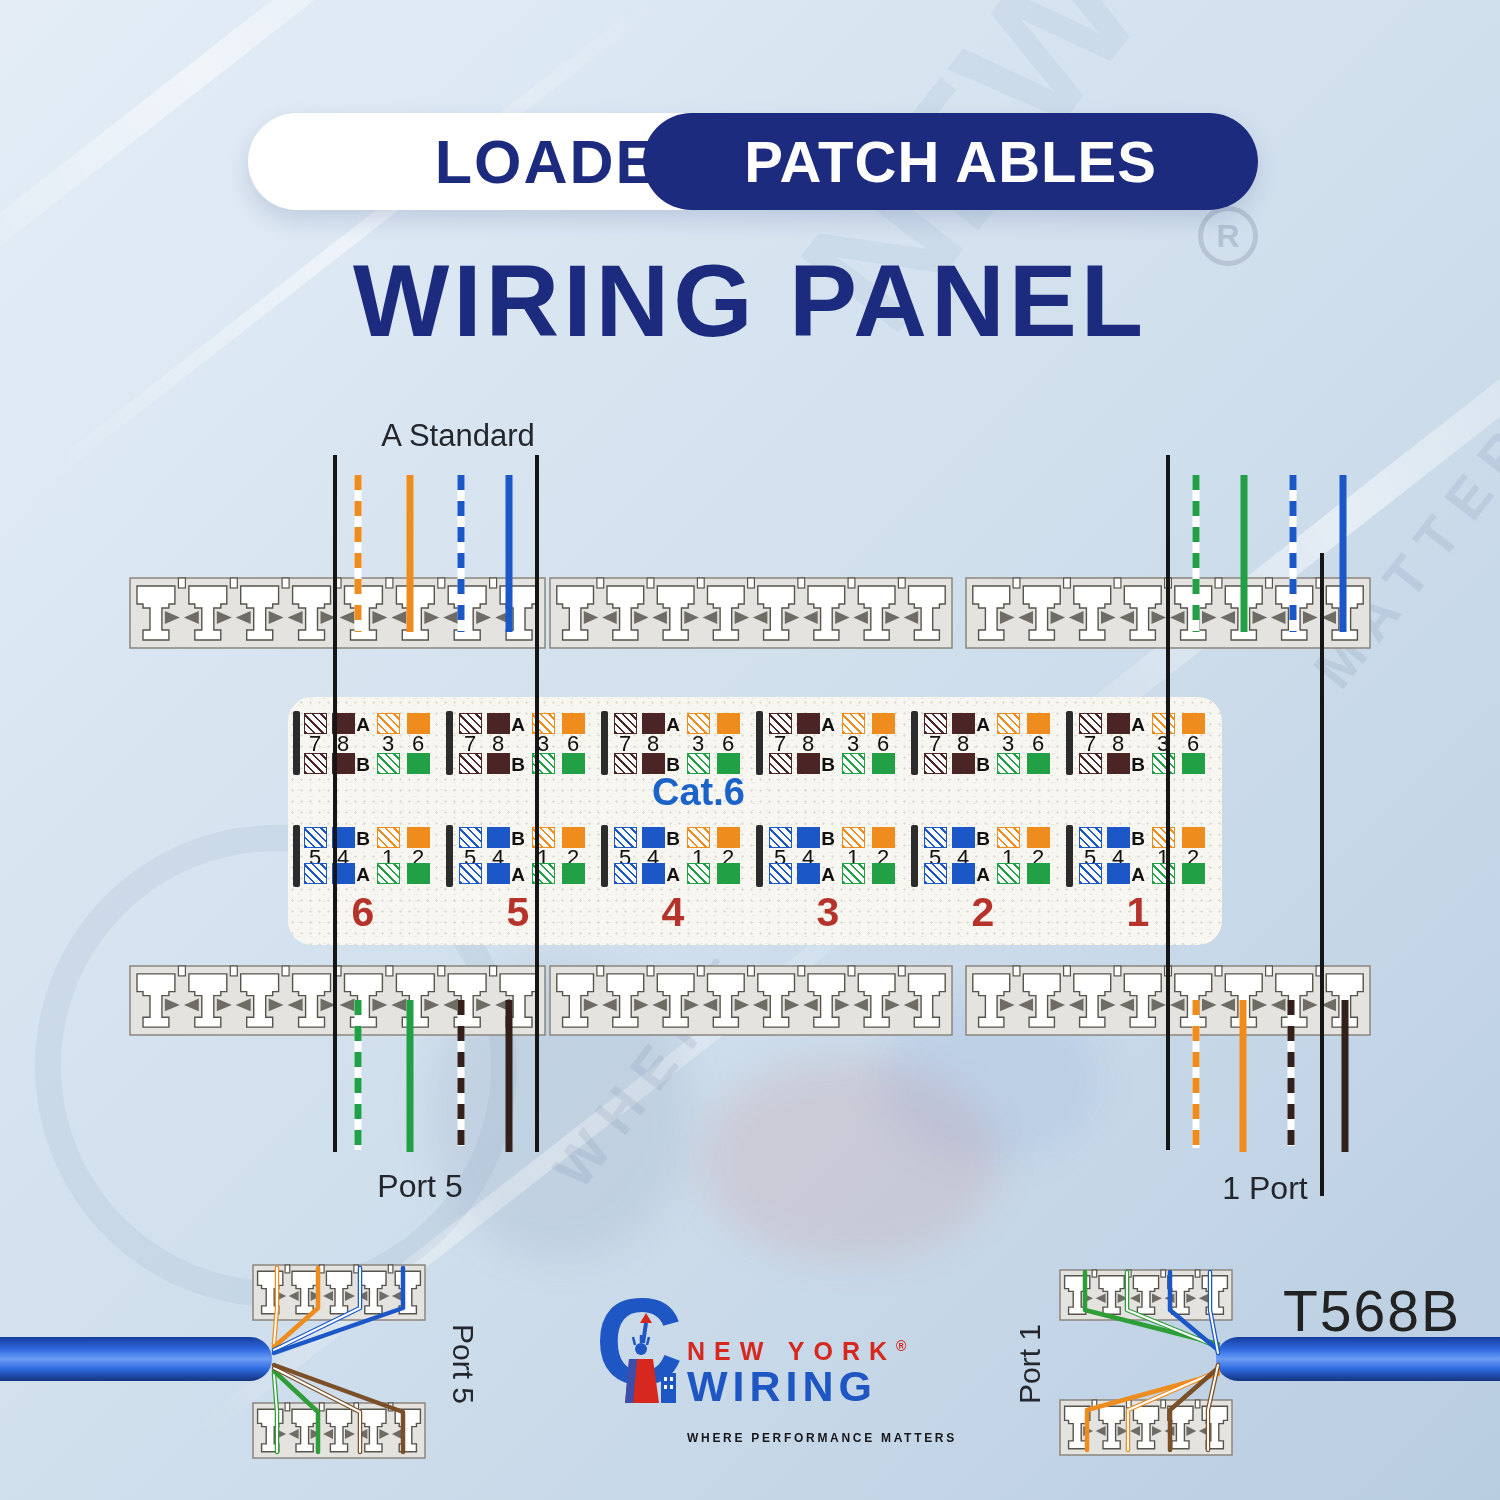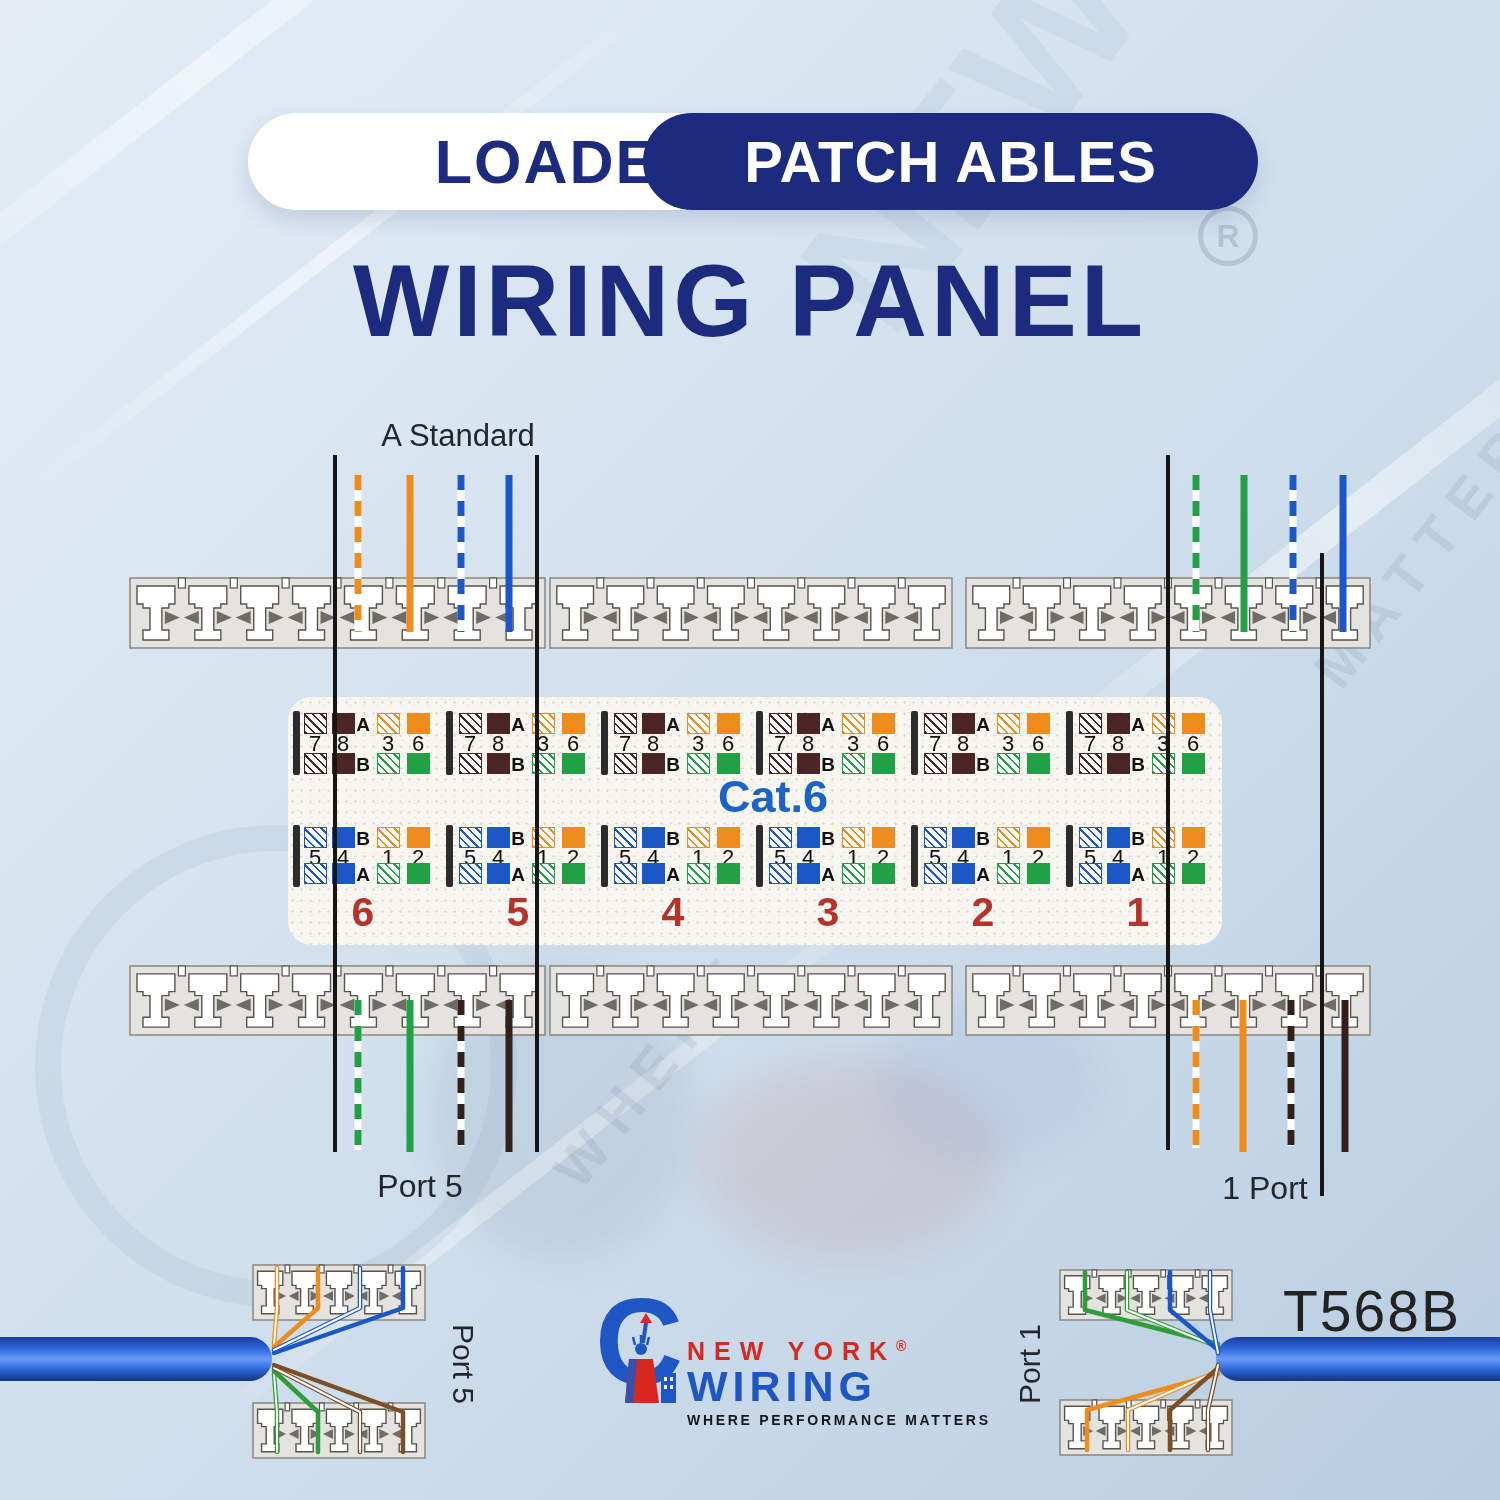--- a/index.html
+++ b/index.html
@@ -30,32 +30,32 @@
   #panel{position:absolute;left:288px;top:697px;width:934px;height:248px;border-radius:24px;
     background-color:#f8f6f0;
     background-image:radial-gradient(rgba(185,178,165,.35) 1px,transparent 1.2px),radial-gradient(rgba(205,198,185,.3) 1px,transparent 1.2px);
     background-size:9px 11px,13px 7px;background-position:0 0,4px 5px;}
   .port{position:absolute;top:0;width:126px;height:248px;}
   .sq{position:absolute;width:23px;height:21px;box-sizing:border-box;}
   .pin-letter{position:absolute;width:22px;text-align:center;font-size:19px;font-weight:600;color:#111;}
   .pin-num{position:absolute;width:30px;text-align:center;font-size:22px;font-weight:500;color:#111;}
   .port-num{position:absolute;left:36px;top:192px;width:46px;text-align:center;font-size:41px;font-weight:600;}
   .divider{position:absolute;width:7px;background:#2c2c2c;border-radius:2px;}
-  .cat-label{position:absolute;left:364px;top:74px;width:176px;text-align:right;font-size:45px;font-weight:600;color:#1b63c8;}
+  .cat-label{position:absolute;left:364px;top:74px;width:176px;text-align:left;font-size:38px;font-weight:600;color:#1b63c8;}
 
   svg{position:absolute;left:0;top:0;pointer-events:none;}
 
   
   #logo{position:absolute;left:595px;top:1297px;width:330px;height:120px;}
   .logo-c{position:absolute;left:0;top:-16px;font-size:122px;font-weight:700;color:#1e56c4;line-height:1;}
   .logo-right{position:absolute;left:92px;top:40px;width:236px;}
   .logo-ny{font-size:25px;font-weight:700;color:#d6281f;letter-spacing:9px;white-space:nowrap;}
   .logo-reg{font-size:14px;color:#d6281f;vertical-align:super;letter-spacing:0;}
   .logo-ables{font-size:43px;font-weight:800;color:#1e56c4;letter-spacing:5px;margin-top:-4px;white-space:nowrap;}
-  .logo-tag{font-size:14px;font-weight:700;color:#15171c;letter-spacing:2.7px;margin-top:1px;white-space:nowrap;}
+  .logo-tag{font-size:12px;font-weight:700;color:#15171c;letter-spacing:2.7px;margin-top:20px;white-space:nowrap;}
 </style>
 </head>
 <body>
 
 <div id="canvas">
 
   <div class="streak" style="left:-150px;top:60px;width:700px;height:26px;"></div>
   <div class="streak" style="left:-60px;top:240px;width:800px;height:14px;"></div>
   <div class="streak" style="left:900px;top:500px;width:900px;height:30px;"></div>
   <div class="streak" style="left:100px;top:1150px;width:900px;height:18px;"></div>

